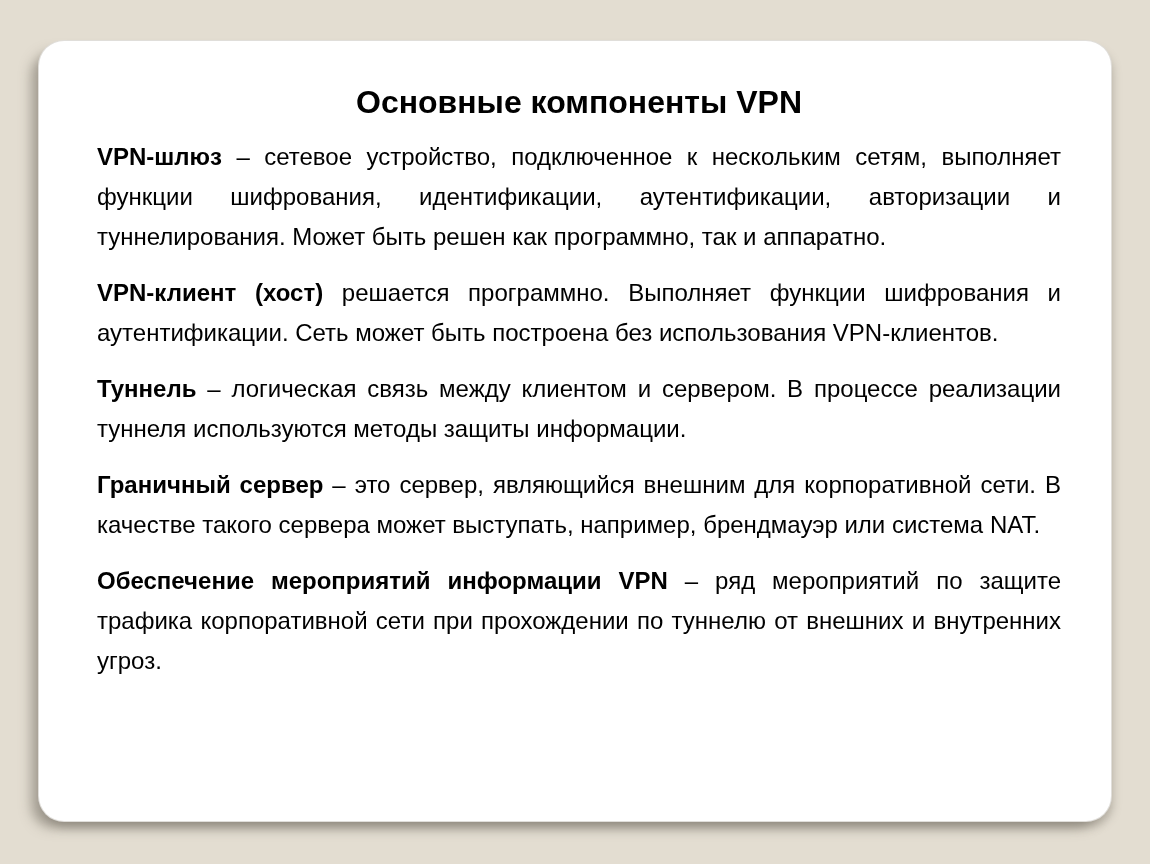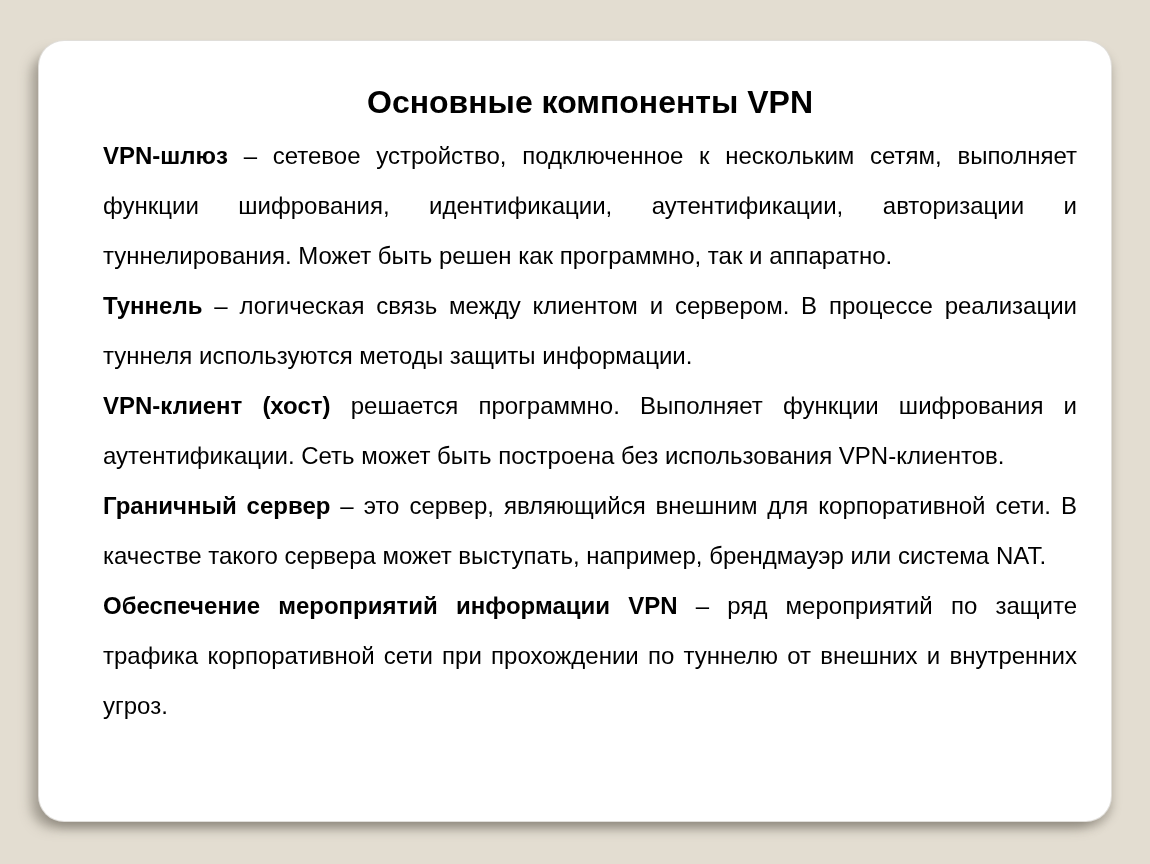--- a/index.html
+++ b/index.html
@@ -23,56 +23,56 @@
     left: 38px;
     top: 40px;
     width: 1074px;
     height: 782px;
     box-sizing: border-box;
     background: #ffffff;
     border-radius: 26px;
     border: 1px solid rgba(165,160,150,0.35);
     box-shadow: -10px 9px 12px -3px rgba(105,100,90,0.50),
                  3px 7px 9px -2px rgba(105,100,90,0.35);
-    padding: 42px 34px 0 64px;
+    padding: 42px 34px 0 42px;
   }
   .card h1 {
     margin: 0 0 10px 0;
     font-size: 32px;
     line-height: 38px;
     font-weight: bold;
     text-align: center;
     color: #000000;
     letter-spacing: 0;
   }
   .card p.para {
-    margin: 0;
+    margin: 16px;
     font-size: 24px;
-    line-height: 50px;
+    line-height: 40px;
     color: #000000;
     text-align: justify;
     text-justify: inter-word;
     hyphens: none;
   }
   .card p.para b {
     font-weight: bold;
   }
 </style>
 </head>
 <body>
 
 <div class="slide">
   <div class="card">
 
     <h1>Основные компоненты VPN</h1>
 
     <p class="para"><b>VPN-шлюз</b><span> – сетевое устройство, подключенное к нескольким сетям, выполняет функции шифрования, идентификации, аутентификации, авторизации и туннелирования. Может быть решен как программно, так и аппаратно.</span></p>
 
+    <p class="para"><b>VPN-клиент (хост)</b><span> решается программно. Выполняет функции шифрования и аутентификации. Сеть может быть построена без использования VPN-клиентов.</span></p>
+
     <p class="para"><b>Туннель</b><span> – логическая связь между клиентом и сервером. В процессе реализации туннеля используются методы защиты информации.</span></p>
-
-    <p class="para"><b>VPN-клиент (хост)</b><span> решается программно. Выполняет функции шифрования и аутентификации. Сеть может быть построена без использования VPN-клиентов.</span></p>
 
     <p class="para"><b>Граничный сервер</b><span> – это сервер, являющийся внешним для корпоративной сети. В качестве такого сервера может выступать, например, брендмауэр или система NAT.</span></p>
 
     <p class="para"><b>Обеспечение мероприятий информации VPN</b><span> – ряд мероприятий по защите трафика корпоративной сети при прохождении по туннелю от внешних и внутренних угроз.</span></p>
 
   </div>
 </div>
 
 </body></html>

